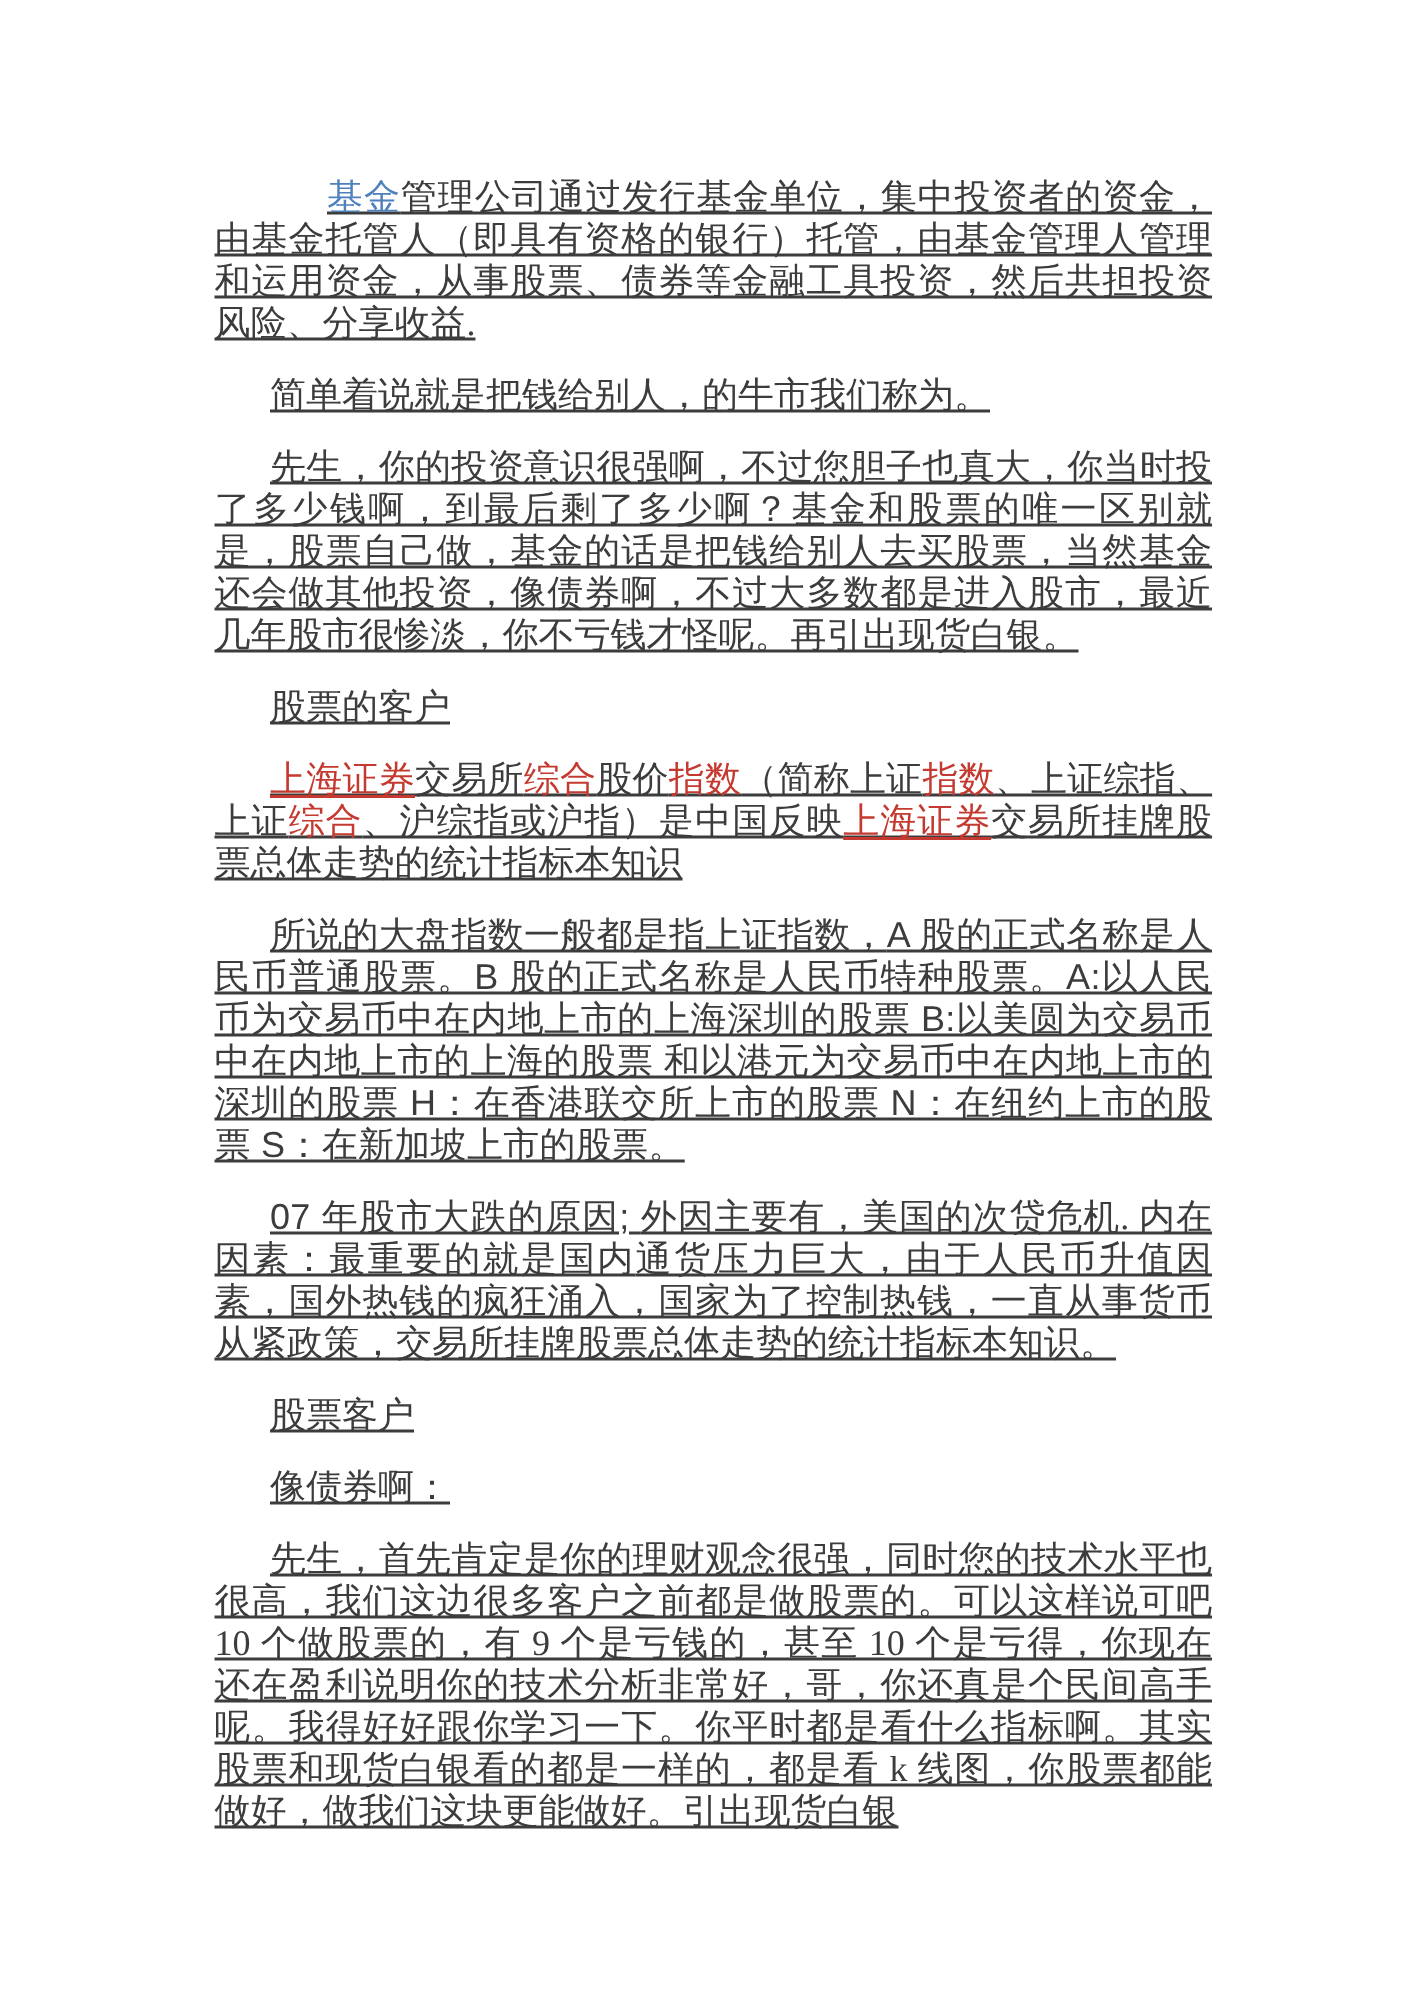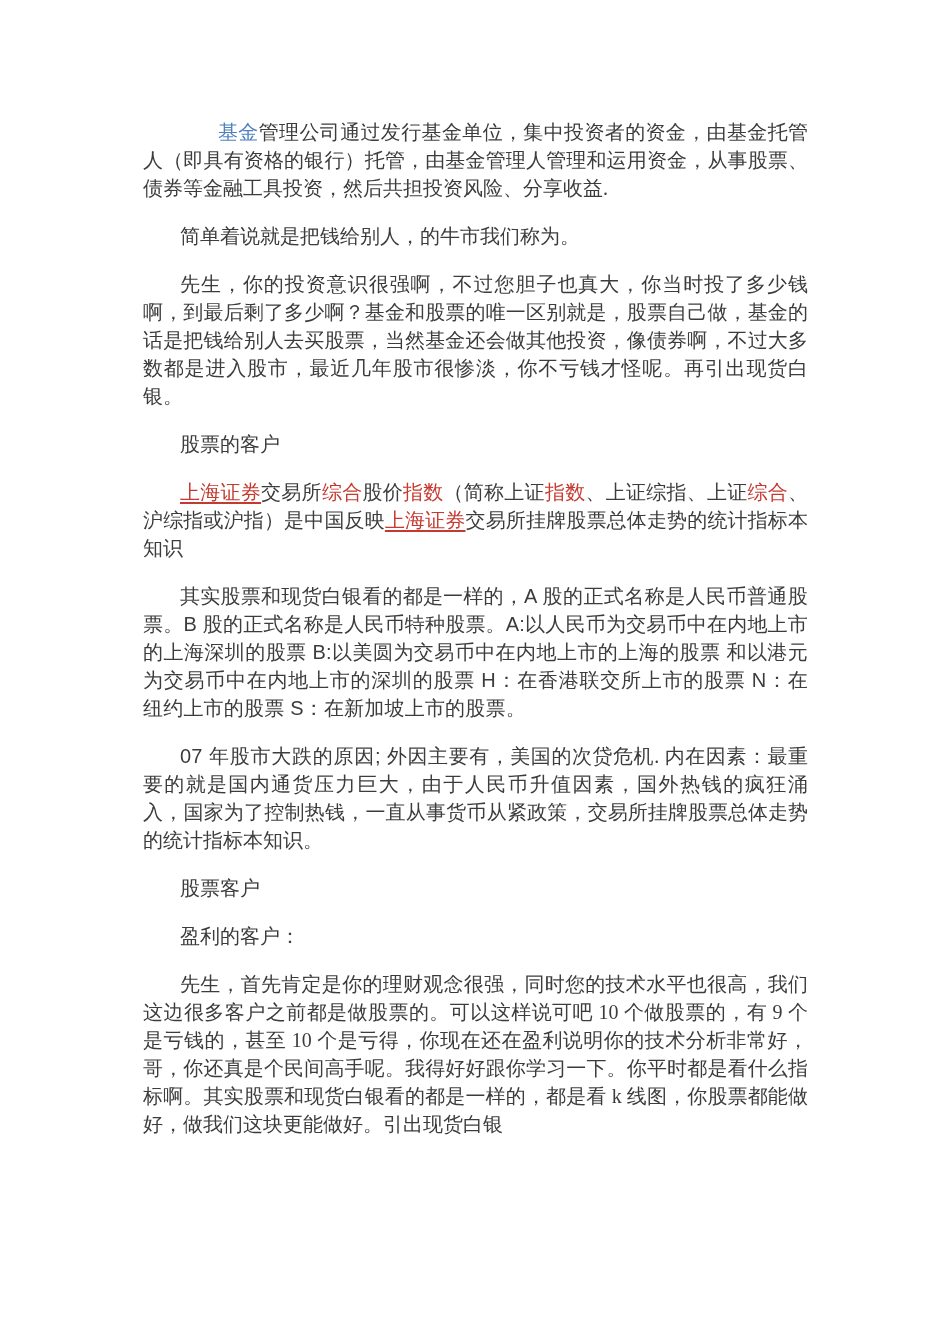--- a/index.html
+++ b/index.html
@@ -20,27 +20,28 @@
   .page{
     width:950px;
     height:1344px;
     background:var(--bg);
   }
   .doc{
     padding:118px 142px 0 143px;
   }
   p.para{
     margin:0 0 20px 0;
-    font-size:20px;
+    font-size:24px;
     line-height:28px;
     color:var(--text-color);
     text-align:justify;
     text-justify:inter-character;
     word-break:break-all;
     text-indent:37px;
+    text-decoration:underline;
   }
   p.para.deep{
     text-indent:75px;
   }
   .seg-normal{}
   .seg-sans{
     font-family:"Liberation Sans","DejaVu Sans",sans-serif;
     letter-spacing:0.2px;
   }
   .seg-blue{
@@ -58,19 +59,19 @@
 </head>
 <body>
 
 <div class="page">
   <main class="doc" id="doc">
       <p class="para deep"><span class="seg-blue">基金</span><span class="seg-normal">管理公司通过发行基金单位，集中投资者的资金，由基金托管人（即具有资格的银行）托管，由基金管理人管理和运用资金，从事股票、债券等金融工具投资，然后共担投资风险、分享收益.</span></p>
       <p class="para"><span class="seg-normal">简单着说就是把钱给别人，的牛市我们称为。</span></p>
       <p class="para"><span class="seg-normal">先生，你的投资意识很强啊，不过您胆子也真大，你当时投了多少钱啊，到最后剩了多少啊？基金和股票的唯一区别就是，股票自己做，基金的话是把钱给别人去买股票，当然基金还会做其他投资，像债券啊，不过大多数都是进入股市，最近几年股市很惨淡，你不亏钱才怪呢。再引出现货白银。</span></p>
       <p class="para"><span class="seg-normal">股票的客户</span></p>
       <p class="para"><span class="seg-red-underline">上海证券</span><span class="seg-normal">交易所</span><span class="seg-red">综合</span><span class="seg-normal">股价</span><span class="seg-red">指数</span><span class="seg-normal">（简称上证</span><span class="seg-red">指数</span><span class="seg-normal">、上证综指、上证</span><span class="seg-red">综合</span><span class="seg-normal">、沪综指或沪指）是中国反映</span><span class="seg-red-underline">上海证券</span><span class="seg-normal">交易所挂牌股票总体走势的统计指标本知识</span></p>
-      <p class="para"><span class="seg-normal">其实股票和现货白银看的都是一样的，</span><span class="seg-sans">A 股的正式名称是人民币普通股票。B 股的正式名称是人民币特种股票。A:以人民币为交易币中在内地上市的上海深圳的股票 B:以美圆为交易币中在内地上市的上海的股票 和以港元为交易币中在内地上市的深圳的股票 H：在香港联交所上市的股票 N：在纽约上市的股票 S：在新加坡上市的股票。</span></p>
+      <p class="para"><span class="seg-normal">所说的大盘指数一般都是指上证指数，</span><span class="seg-sans">A 股的正式名称是人民币普通股票。B 股的正式名称是人民币特种股票。A:以人民币为交易币中在内地上市的上海深圳的股票 B:以美圆为交易币中在内地上市的上海的股票 和以港元为交易币中在内地上市的深圳的股票 H：在香港联交所上市的股票 N：在纽约上市的股票 S：在新加坡上市的股票。</span></p>
       <p class="para"><span class="seg-sans">07 年股市大跌的原因; </span><span class="seg-normal">外因主要有，美国的次贷危机.  内在因素：最重要的就是国内</span><span class="seg-sans">通货压力巨大，由于人民币升值因素，国外热钱的疯狂涌入，国家为了控制热钱，一直从事货币从紧政策，</span><span class="seg-normal">交易所挂牌股票总体走势的统计指标本知识。</span></p>
       <p class="para"><span class="seg-normal">股票客户</span></p>
-      <p class="para"><span class="seg-normal">盈利的客户：</span></p>
+      <p class="para"><span class="seg-normal">像债券啊：</span></p>
       <p class="para"><span class="seg-normal">先生，首先肯定是你的理财观念很强，同时您的技术水平也很高，我们这边很多客户之前都是做股票的。可以这样说可吧 10 个做股票的，有 9 个是亏钱的，甚至 10 个是亏得，你现在还在盈利说明你的技术分析非常好，哥，你还真是个民间高手呢。我得好好跟你学习一下。你平时都是看什么指标啊。其实股票和现货白银看的都是一样的，都是看 k 线图，你股票都能做好，做我们这块更能做好。引出现货白银</span></p>
     </main>
 </div>
 
 </body></html>

